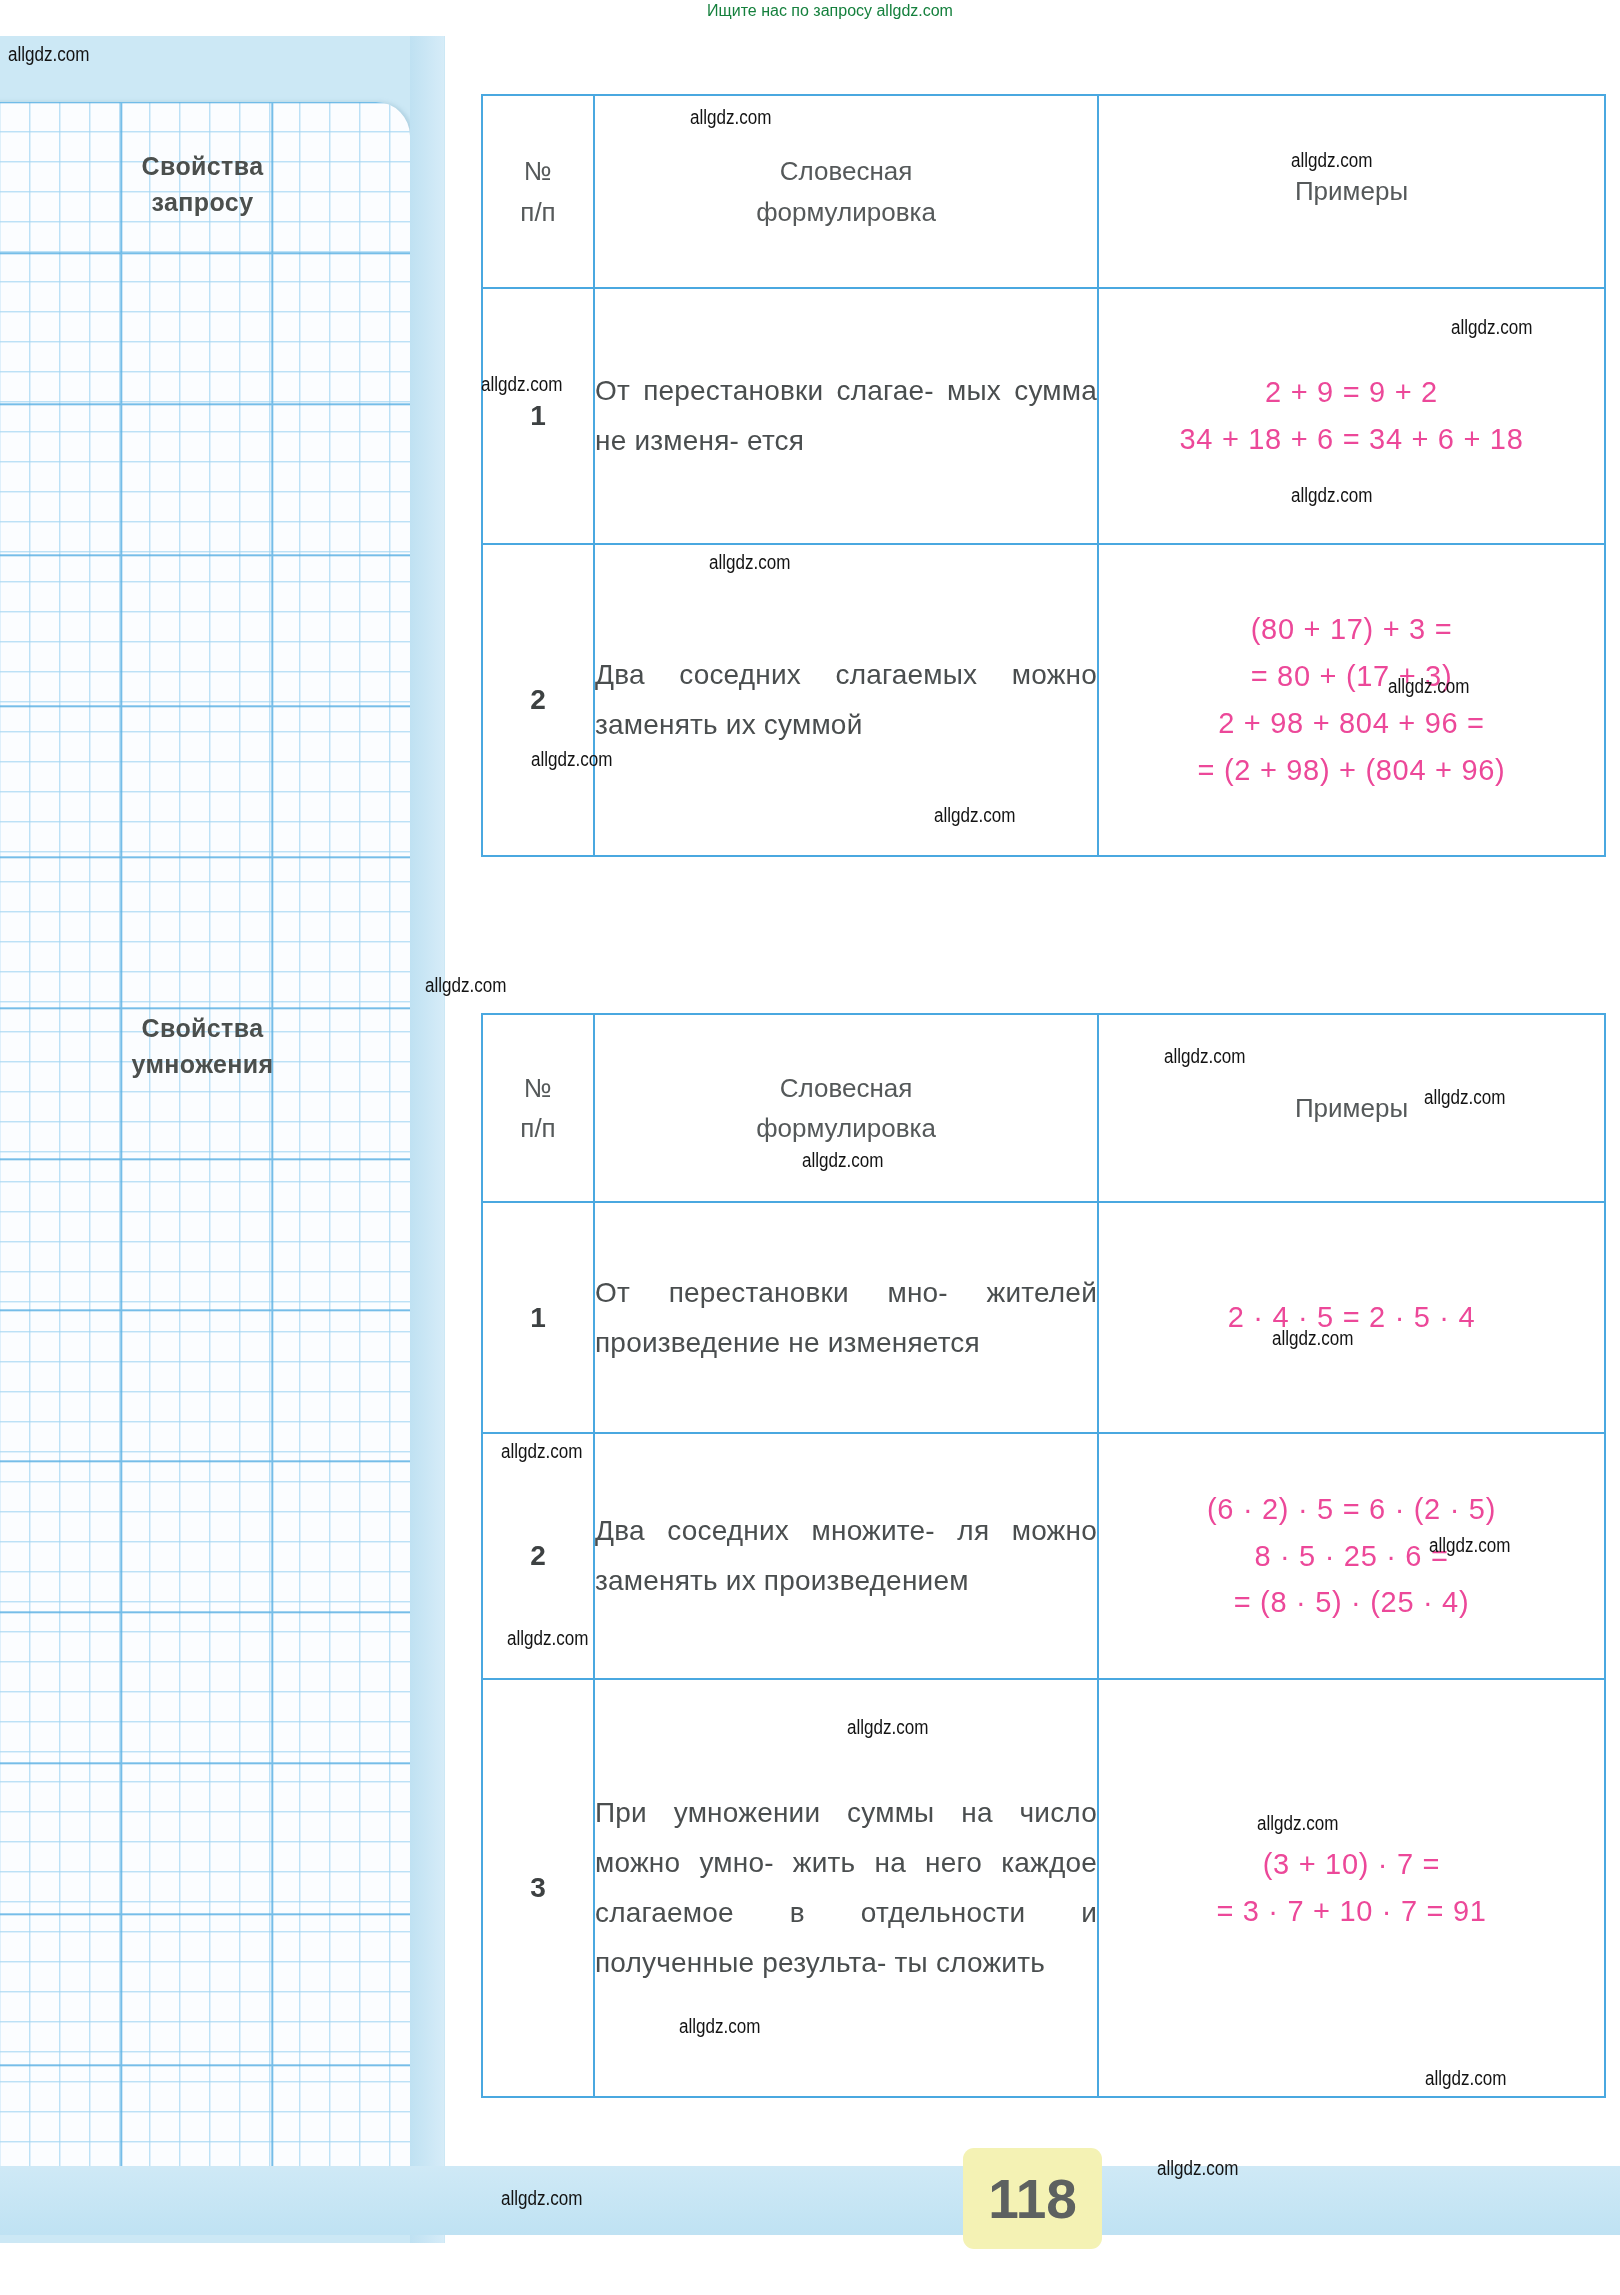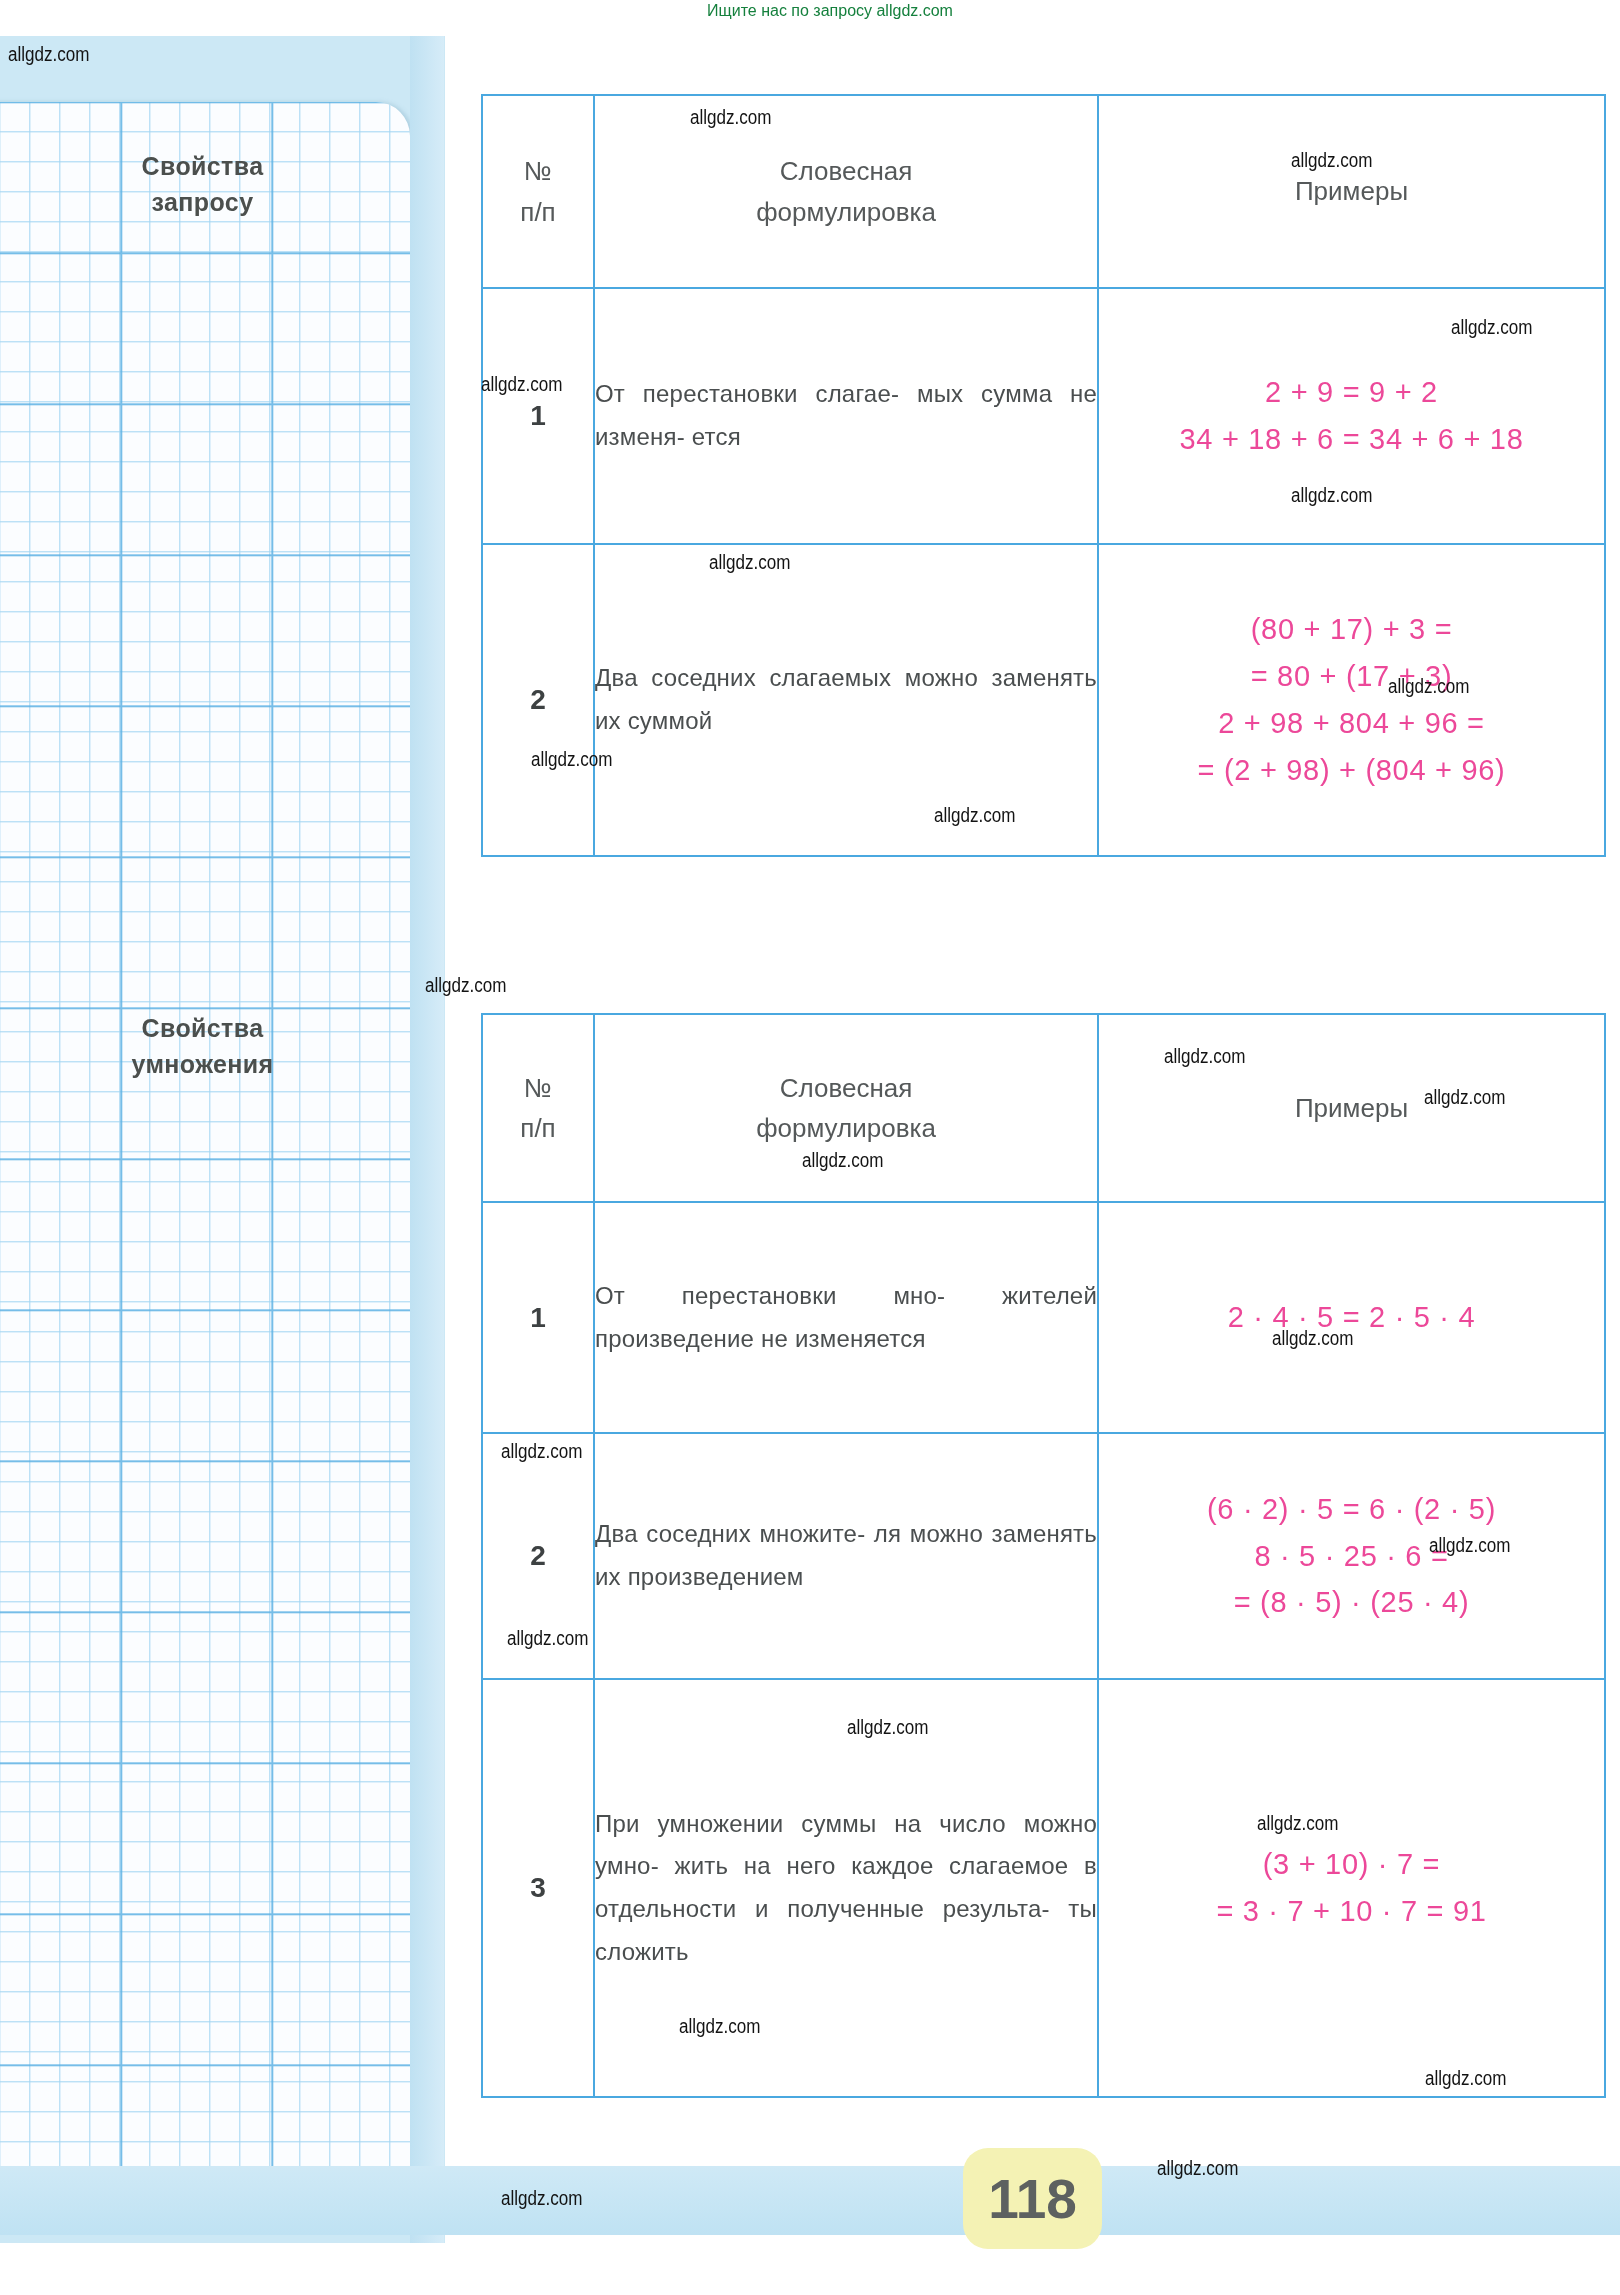--- a/index.html
+++ b/index.html
@@ -125,21 +125,21 @@
   }
   .cell-no {
     text-align: center;
     font-size: 28px;
     font-weight: bold;
     color: #3d4142;
     vertical-align: top;
     padding-top: 25px;
   }
   .cell-word {
-    font-size: 24px;
+    font-size: 28px;
     color: #4a4e4f;
     text-align: justify;
     text-align-last: left;
     line-height: 1.78;
     padding: 21px 19.4px 19.4px 21px;
     vertical-align: top;
     letter-spacing: 0.2px;
   }
   .cell-ex {
     text-align: center;
@@ -172,21 +172,21 @@
     height: 69px;
     background: linear-gradient(to bottom, #cfe9f6, #bfe2f3);
   }
   .page-badge {
     position: absolute;
     left: 963px;
     bottom: 46px;
     width: 139px;
     height: 101px;
     background: #f4f2b4;
-    border-radius: 25px;
+    border-radius: 11px;
     display: flex;
     align-items: center;
     justify-content: center;
     font-size: 55px;
     font-weight: bold;
     color: #5d6160;
     z-index: 30;
   }
   .footer-credit {
     position: absolute;

